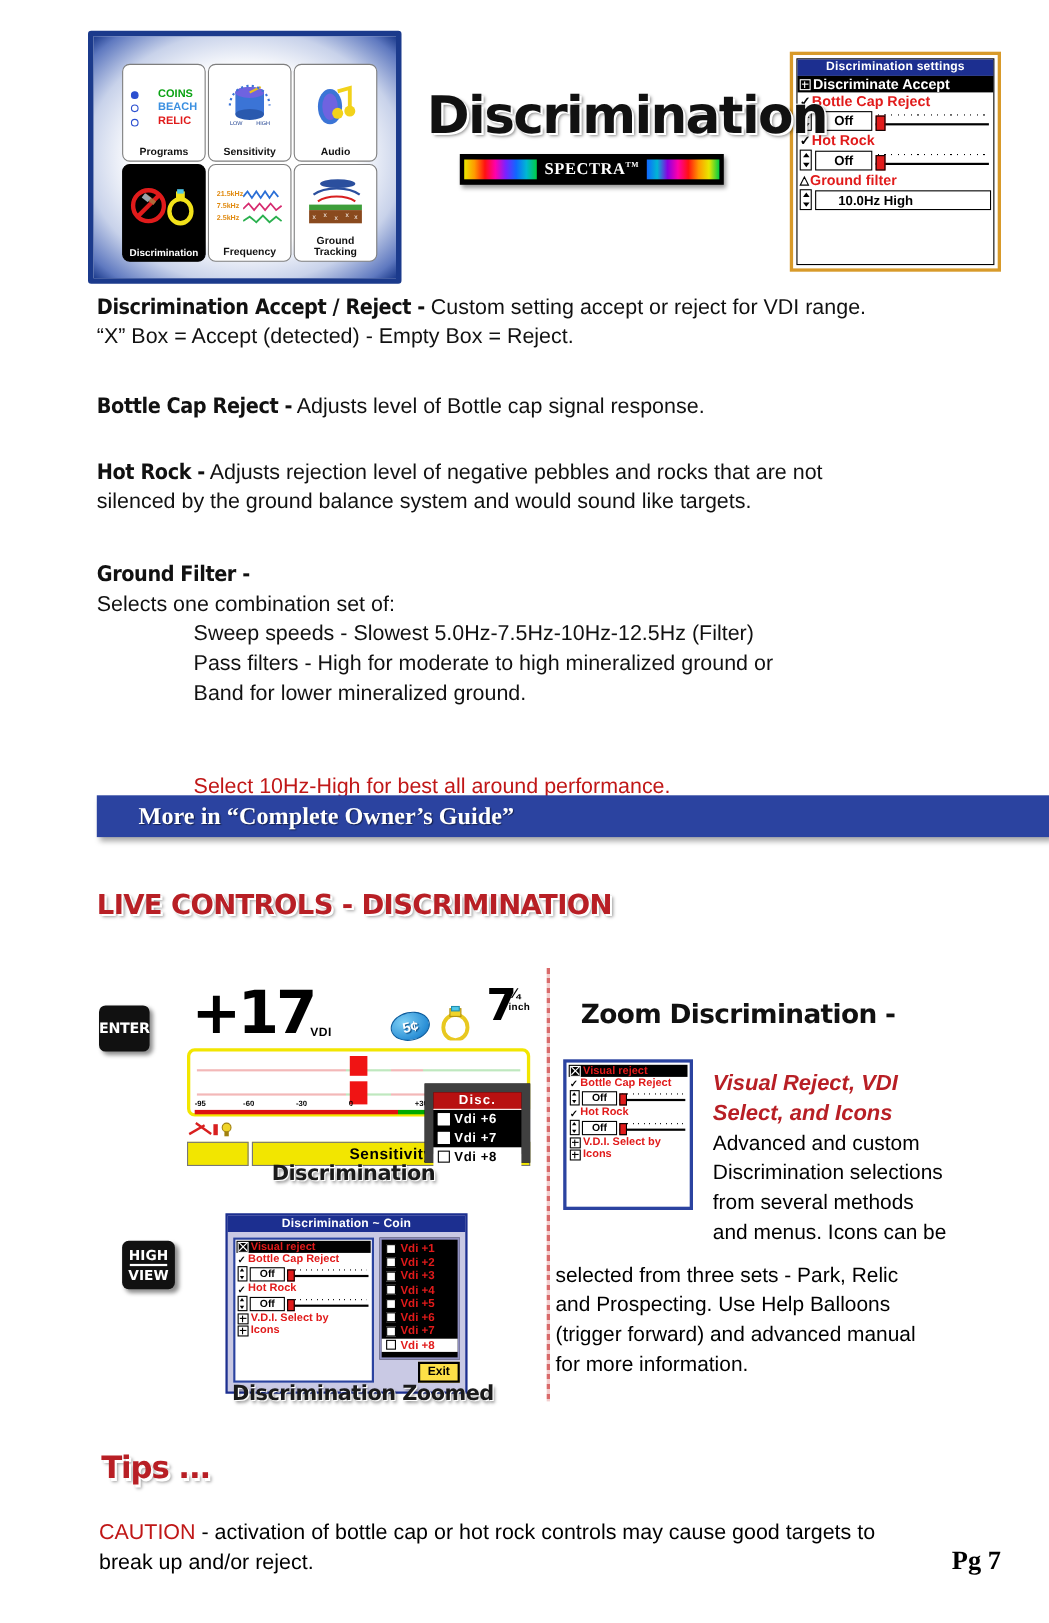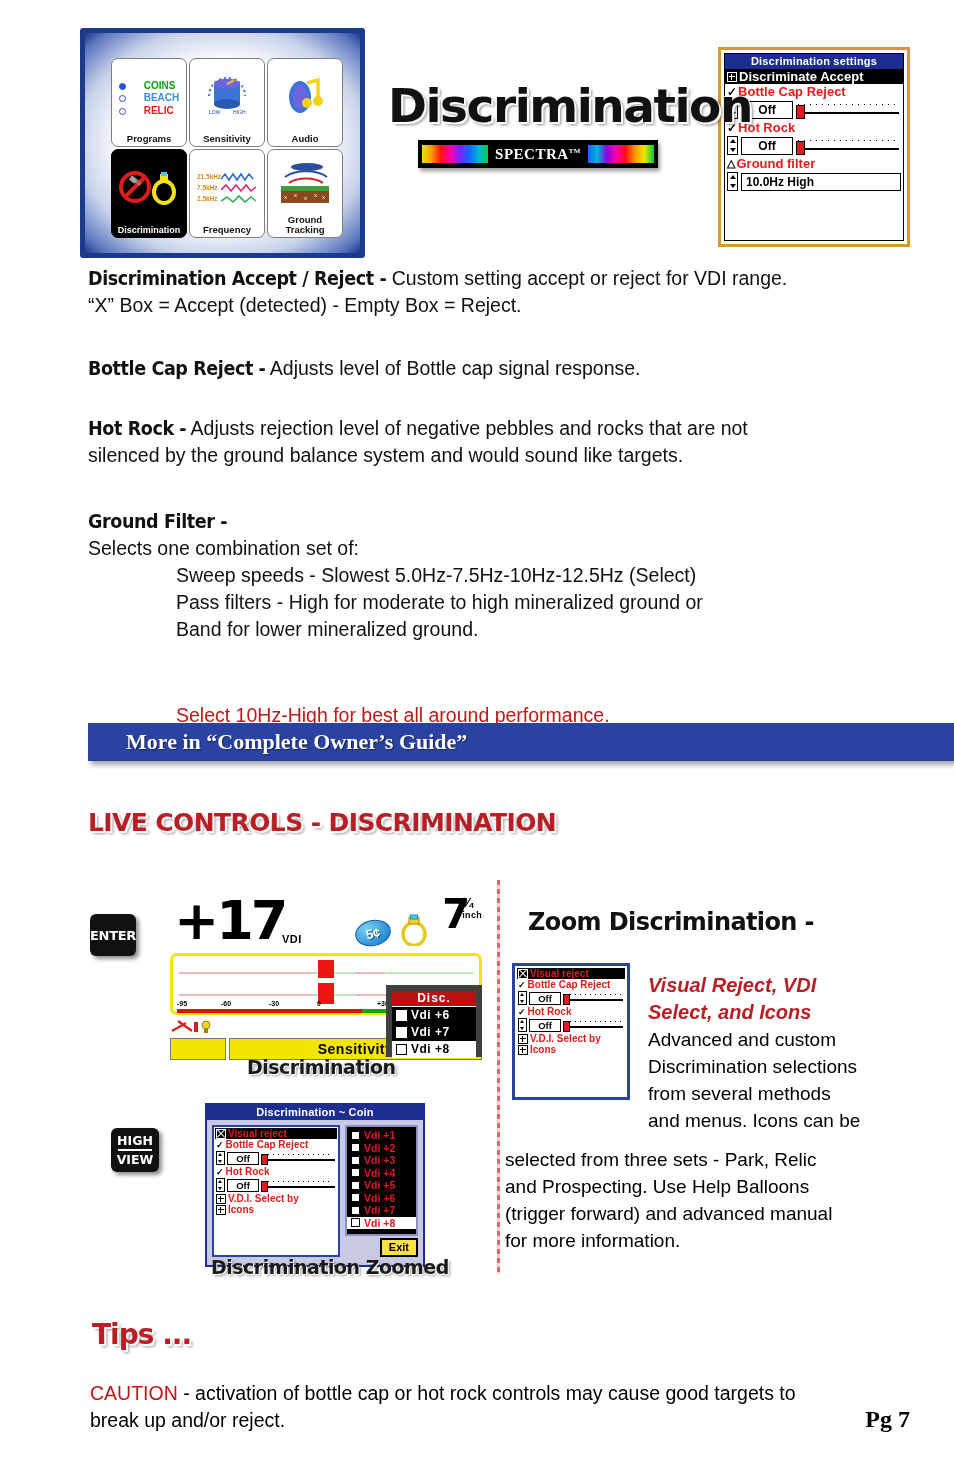--- a/index.html
+++ b/index.html
@@ -129,21 +129,21 @@
   #icon-strip{position:absolute;left:0;top:119px;width:312px;height:20px;}
   #fast-track{position:absolute;right:6px;top:120px;font-size:12px;font-weight:bold;letter-spacing:-.2px;}
   #yellow-bar{position:absolute;left:0;top:140px;width:312px;height:22px;display:flex;gap:3px;}
   .ybox{background:#f2e600;border:1px solid #777;box-sizing:border-box;}
   #ybox-a{width:56px;}
   #ybox-b{flex:1;display:flex;align-items:center;justify-content:center;
     font-size:14px;font-weight:bold;letter-spacing:.5px;}
 
   
   #disc-popup{position:absolute;left:216px;top:87px;width:96px;height:72px;
-    border:6px solid #404040;background:#000;box-sizing:border-box;}
+    border:8px solid #404040;background:#000;box-sizing:border-box;}
   #disc-popup-title{background:#b81111;color:#fff;font-size:12px;font-weight:bold;text-align:center;
     letter-spacing:1px;line-height:15px;border-bottom:1px solid #fff;}
   .disc-item{color:#fff;font-size:12px;font-weight:bold;letter-spacing:.5px;display:flex;
     align-items:center;gap:4px;padding:0 4px;line-height:17px;}
   .disc-item.sel{background:#fff;color:#000;}
   .cbox{width:9px;height:9px;border:1.4px solid currentColor;background:#fff;display:inline-block;flex:0 0 auto;}
   .caption{position:absolute;font-family:"DejaVu Sans",sans-serif;font-weight:bold;font-size:19px;
     color:#1a1a1a;text-shadow:1px 1px 0 #fff,2px 2px 3px rgba(0,0,0,.4);letter-spacing:-.5px;}
 
   
@@ -350,21 +350,21 @@
         <span class="slider-knob"></span>
       </span>
     </div>
 
     <div class="lcd-red">
       <span style="font-size:11px;color:#000;">△</span>
       <span>Ground filter</span>
     </div>
     <div class="ctlrow">
       <span class="spin"></span>
-      <span class="valbox" style="flex:1;text-align:left;padding-left:4px;">10.0Hz High</span>
+      <span class="valbox" style="flex:1;text-align:left;padding-left:20px;">10.0Hz High</span>
     </div>
   </div>
 </div>
 
 <div class="abs" id="main-title">
   <div class="tt">Discrimination</div>
   <div id="spectra-bar">
     <span class="spec-g a"></span>
     <span id="spectra-word"><span>SPECTRA</span><sup>TM</sup></span>
     <span class="spec-g b"></span>
@@ -381,21 +381,21 @@
 </div>
 
 <div class="para" style="left:88px;top:415px;width:860px;">
   <span class="bhead">Hot Rock -</span><span> Adjusts rejection level of negative pebbles and rocks that are not</span><br>
   <span>silenced by the ground balance system and would sound like targets.</span>
 </div>
 
 <div class="para" style="left:88px;top:508px;width:860px;">
   <span class="bhead">Ground Filter -</span><br>
   <span>Selects one combination set of:</span><br>
-  <span style="padding-left:88px;display:inline-block;">Sweep speeds - Slowest 5.0Hz-7.5Hz-10Hz-12.5Hz (Select)</span><br>
+  <span style="padding-left:88px;display:inline-block;">Sweep speeds - Slowest 5.0Hz-7.5Hz-10Hz-12.5Hz (Filter)</span><br>
   <span style="padding-left:88px;display:inline-block;">Pass filters - High for moderate to high mineralized ground or</span><br>
   <span style="padding-left:88px;display:inline-block;">Band for lower mineralized ground.</span>
 </div>
 
 <div class="para red" style="left:176px;top:702px;width:760px;">Select 10Hz-High for best all around performance.</div>
 
 <div class="abs" id="blue-banner">
   <span>More in “Complete Owner’s Guide”</span>
 </div>
 

